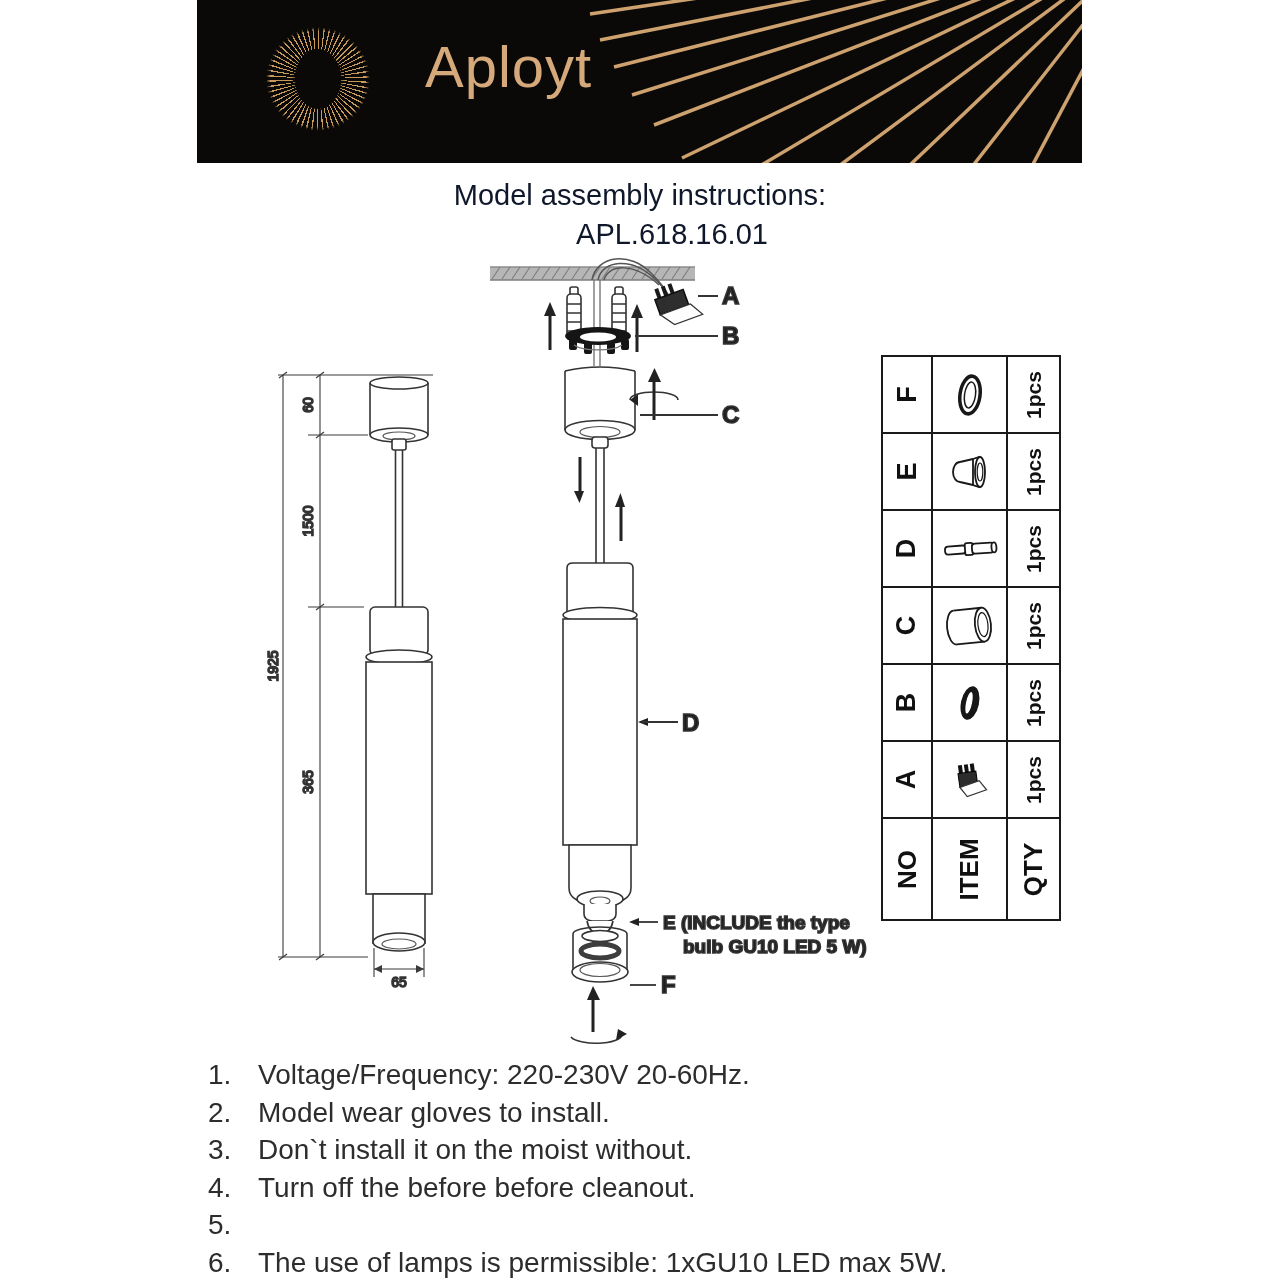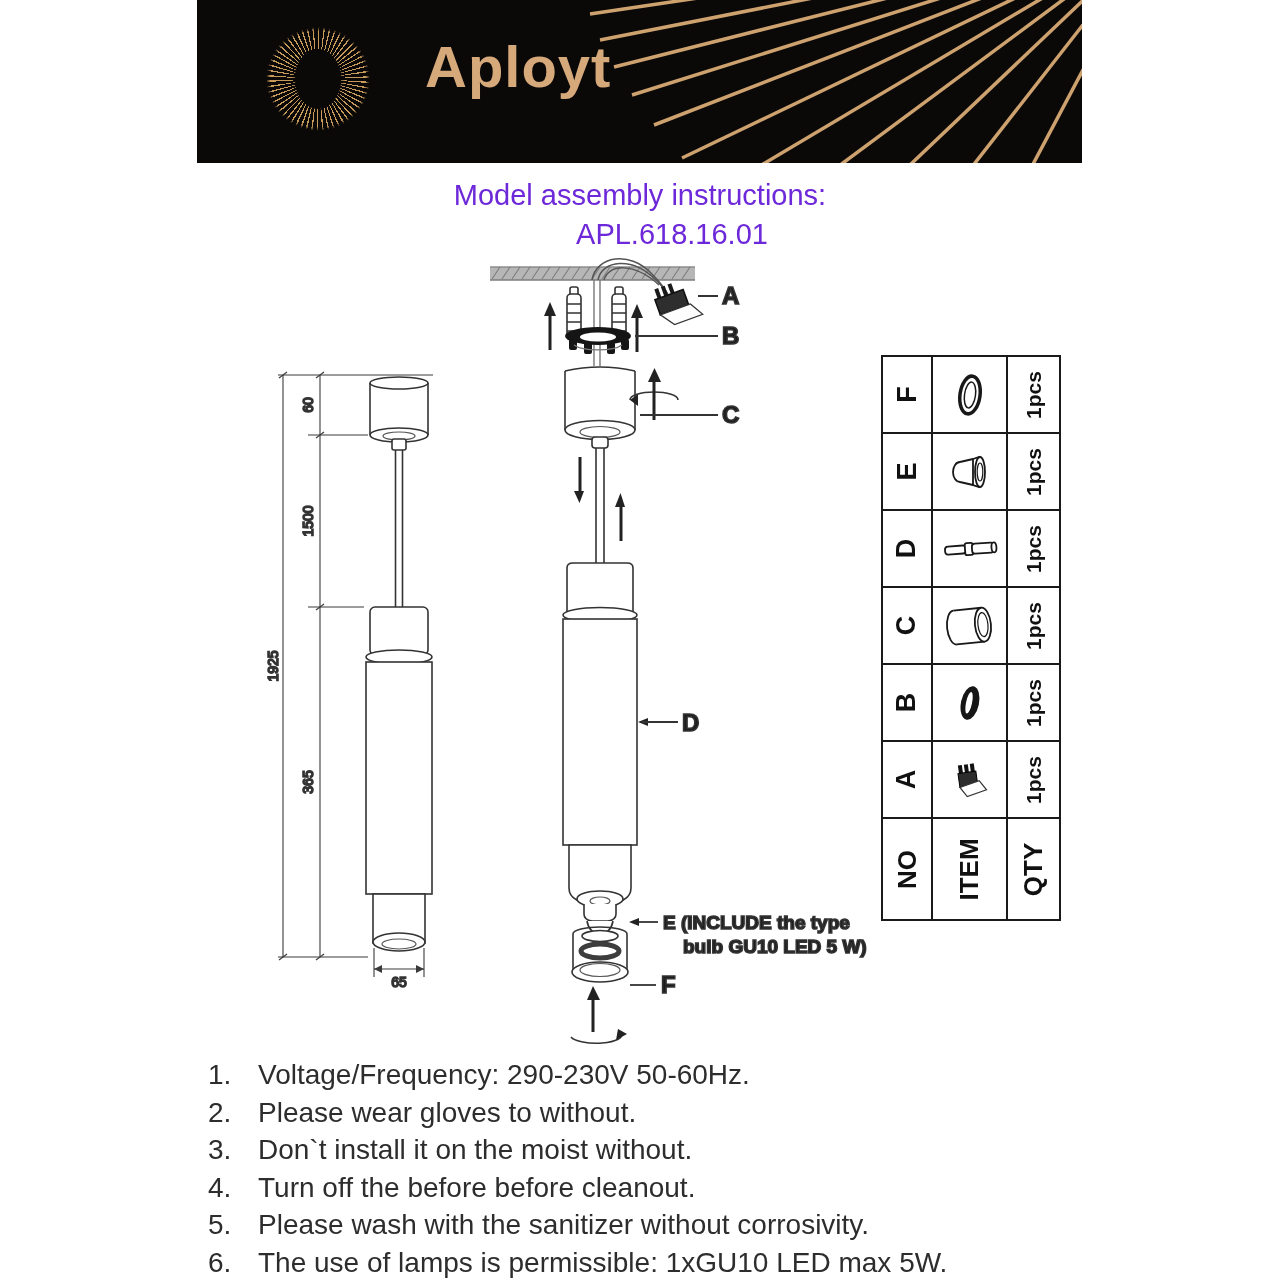--- a/index.html
+++ b/index.html
@@ -7,25 +7,25 @@
         font-family:"Liberation Sans",sans-serif;color:#2d2d2d;}
 
   
   .banner{position:absolute;left:197px;top:0;width:885px;height:163px;background:#0b0908;overflow:hidden;}
   .starburst{position:absolute;left:49px;top:7px;width:144px;height:144px;border-radius:50%;
      background:repeating-conic-gradient(rgba(210,163,95,.95) 0deg 1.7deg, rgba(0,0,0,0) 1.7deg 6.2deg);
      -webkit-mask:radial-gradient(closest-side,transparent 24%,#000 38% 66%,transparent 72%);
      mask:radial-gradient(closest-side,transparent 24%,#000 38% 66%,transparent 72%);}
   .star-core{position:absolute;left:98px;top:49px;width:46px;height:60px;border-radius:50%;background:#0b0908;}
   .brand-text{position:absolute;left:228px;top:36px;font-size:58px;line-height:62px;
-     color:#d6a97b;font-weight:700;letter-spacing:1px;}
+     color:#d6a97b;font-weight:400;letter-spacing:1px;}
   .fan{position:absolute;left:0;top:0;}
 
   
-  .title-line{position:absolute;left:0;width:1280px;text-align:center;color:#6d28d9;font-size:29px;}
+  .title-line{position:absolute;left:0;width:1280px;text-align:center;color:#0f172a;font-size:29px;}
   .t1{top:179px;} .t2{top:218px;padding-left:32px;}
 
   
   .diagram{position:absolute;left:180px;top:250px;}
   .diagram text{font-family:"Liberation Sans",sans-serif;}
   .dimtxt{font-size:14px;fill:#3a3a3a;}
   .lbl{font-size:24px;font-weight:bold;fill:#1d1d1d;}
   .note{font-size:19px;font-weight:bold;fill:#1d1d1d;}
 
   
@@ -359,37 +359,36 @@
         <span class="vtext">ITEM</span>
       </div>
     <div class="pt-cell pt-head cR rB">
         <span class="vtext">QTY</span>
       </div>
   </div>
 
   <div class="instructions">
     <div class="instr-row">
       <span class="instr-num">1.</span>
-      <span>Voltage/Frequency: 290-230V 50-60Hz.</span>
+      <span>Voltage/Frequency: 220-230V 20-60Hz.</span>
     </div>
     <div class="instr-row">
       <span class="instr-num">2.</span>
-      <span>Please wear gloves to without.</span>
+      <span>Model wear gloves to install.</span>
     </div>
     <div class="instr-row">
       <span class="instr-num">3.</span>
       <span>Don`t install it on the moist without.</span>
     </div>
     <div class="instr-row">
       <span class="instr-num">4.</span>
       <span>Turn off the before before cleanout.</span>
     </div>
     <div class="instr-row">
       <span class="instr-num">5.</span>
-      <span>Please wash with the sanitizer without corrosivity.</span>
     </div>
     <div class="instr-row">
       <span class="instr-num">6.</span>
       <span>The use of lamps is permissible: 1xGU10 LED max 5W.</span>
     </div>
   </div>
 
 </div>
 
 </body></html>

